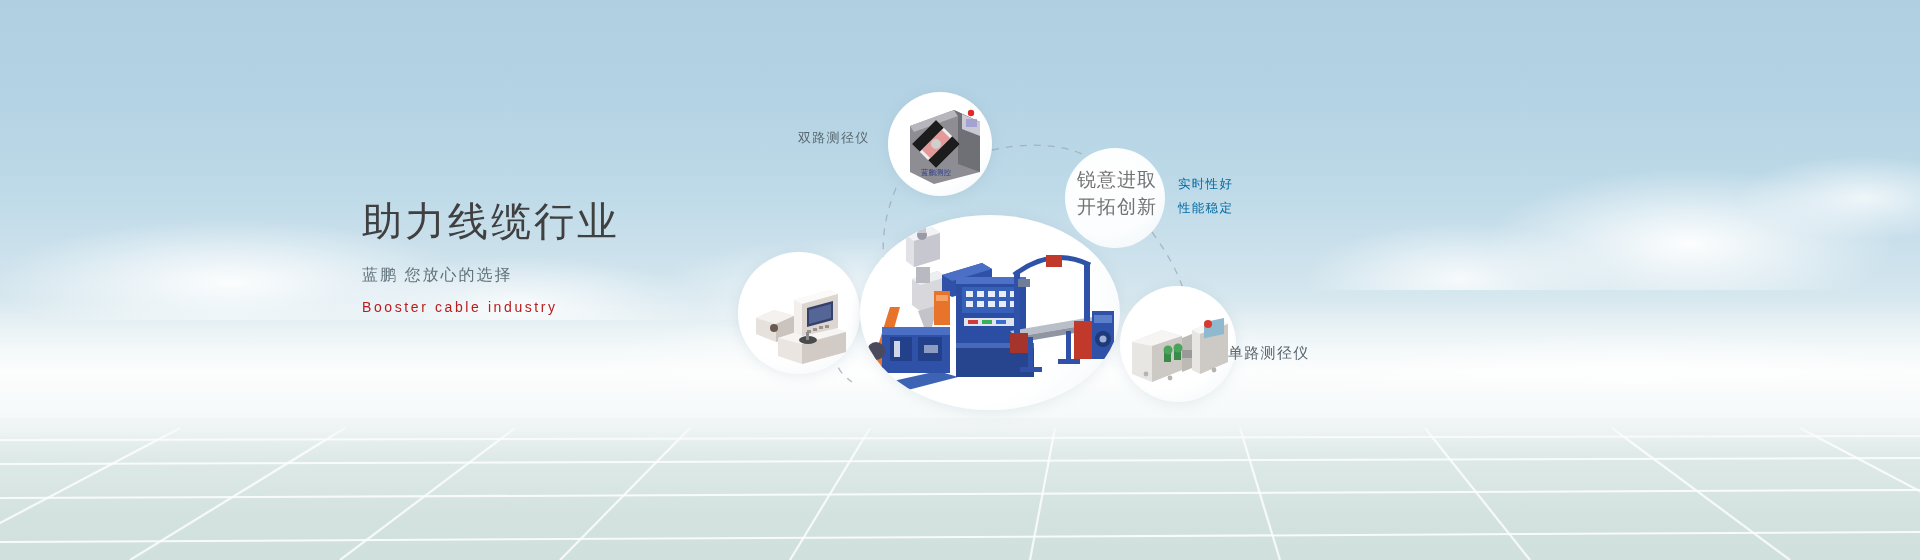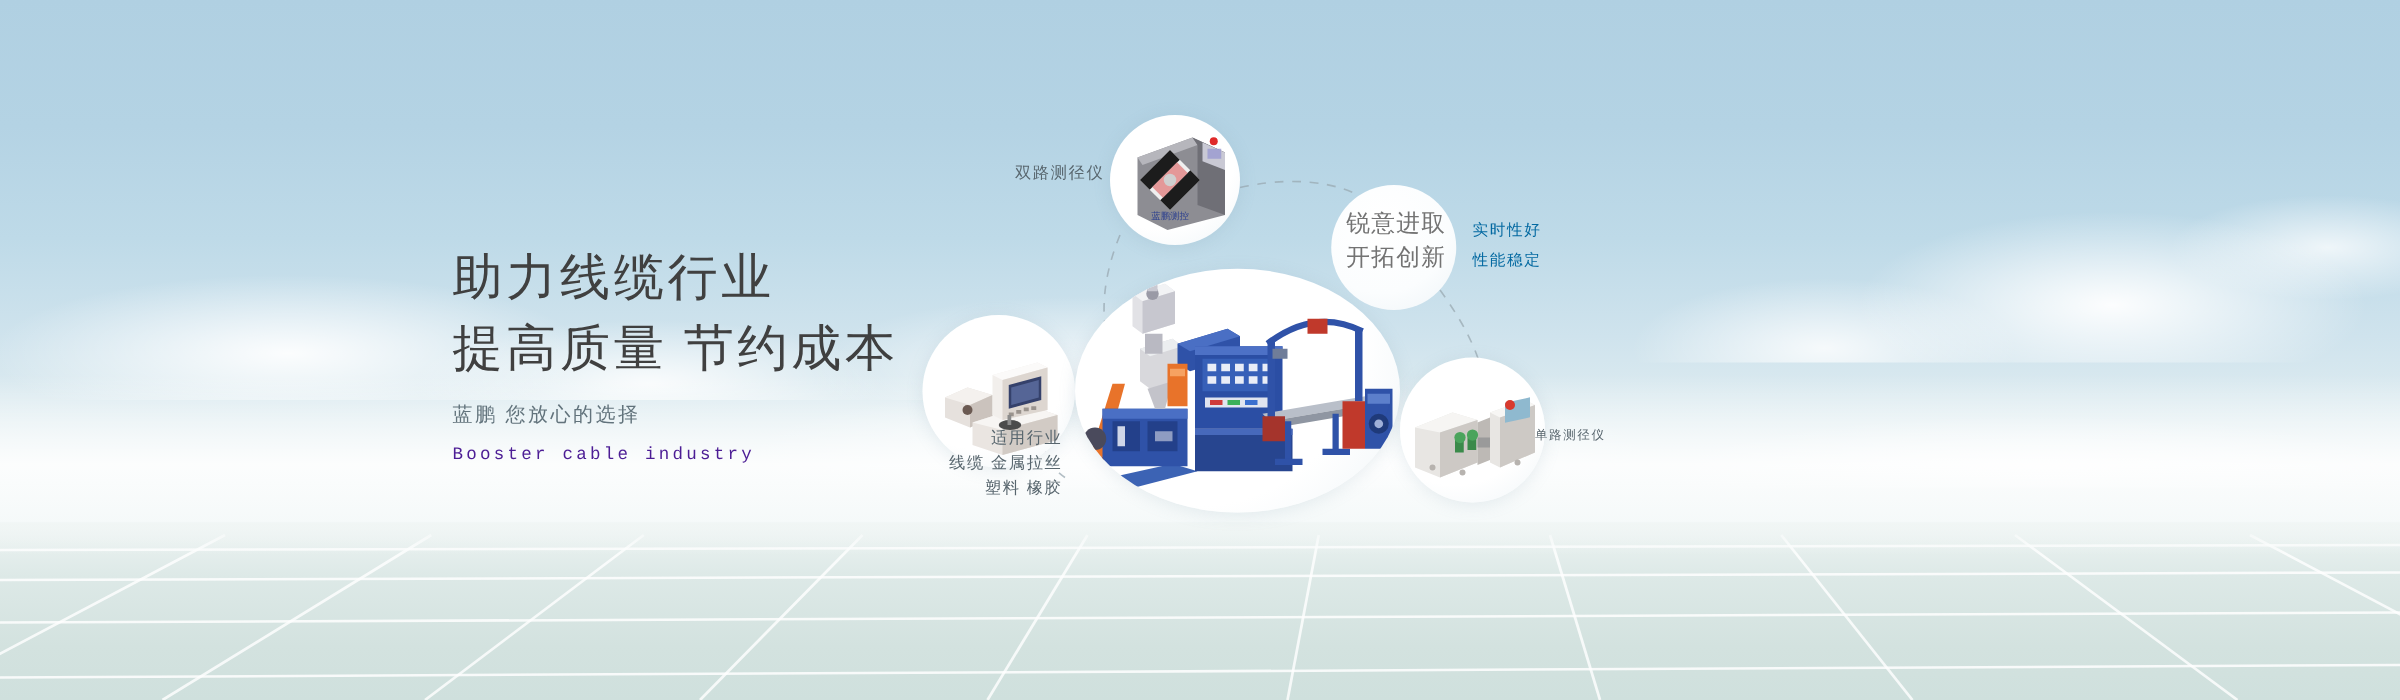--- a/index.html
+++ b/index.html
@@ -35,41 +35,41 @@
 
   
   .floor{position:absolute;left:0;right:0;top:418px;height:142px;overflow:hidden;
      background:linear-gradient(180deg,#eef4f3 0%,#dde9e7 30%,#d3e2df 70%,#cfe0dd 100%);}
   .floor svg{position:absolute;inset:0;}
 
   
   .textblock{position:absolute;left:362px;top:194px;z-index:6;}
   .headline{font-size:40px;line-height:1.42;color:#404040;letter-spacing:3px;font-weight:400;white-space:nowrap;font-family:Liberation Serif, serif;}
   .sub-cn{margin-top:14px;font-size:16px;color:#62737c;letter-spacing:2px;white-space:nowrap;}
-  .sub-en{margin-top:13px;font-size:14px;color:#4c1d95;letter-spacing:2.6px;white-space:nowrap;font-family:Liberation Mono, monospace;}
+  .sub-en{margin-top:13px;font-size:14px;color:#b91c1c;letter-spacing:2.6px;white-space:nowrap;}
   .sub-en + .sub-en{margin-top:9px;}
 
   
   .collage{position:absolute;left:700px;top:0;width:1220px;height:560px;z-index:5;}
   .collage > svg{position:absolute;inset:0;}
 
   .bubble{position:absolute;border-radius:50%;overflow:hidden;
      background:radial-gradient(circle at 38% 30%,#ffffff 0%,#ffffff 62%,#f4f8fa 88%,#e9f0f4 100%);
      box-shadow:0 2px 14px rgba(120,150,165,.16);}
   .bub-main{left:160px;top:215px;width:260px;height:195px;}
   .bub-top{left:188px;top:92px;width:104px;height:104px;}
   .bub-left{left:38px;top:252px;width:122px;height:122px;}
   .bub-right{left:420px;top:286px;width:116px;height:116px;}
   .bub-center{left:365px;top:148px;width:100px;height:100px;background:
      radial-gradient(circle at 40% 32%,#ffffff 0%,#fbfdfe 60%,#eef4f7 100%);
      box-shadow:none;}
 
   .lbl{position:absolute;color:#58666e;letter-spacing:1.3px;white-space:nowrap;line-height:1.55;}
-  .lbl-dual{left:112px;top:128px;font-size:13px;}
-  .lbl-single{left:528px;top:341px;font-size:10px;}
+  .lbl-dual{left:98px;top:128px;font-size:13px;}
+  .lbl-single{left:528px;top:341px;font-size:15px;}
   .lbl-ind{left:30px;top:340px;font-size:13px;text-align:right;width:120px;}
   .lbl-perf{left:478px;top:173px;font-size:12.5px;color:#0369a1;line-height:1.9;}
   .slogan{position:absolute;left:372px;top:167px;width:90px;text-align:center;
      font-size:19px;line-height:1.42;color:#737373;letter-spacing:1px;font-weight:400;}
 </style>
 </head>
 <body>
 
 <div class="banner">
 
@@ -104,21 +104,20 @@
         <linearGradient id="fade" x1="0" y1="0" x2="0" y2="1">
           <stop offset="0%" stop-color="#f1f6f5" stop-opacity=".95"></stop>
           <stop offset="100%" stop-color="#f1f6f5" stop-opacity="0"></stop>
         </linearGradient>
       </defs>
     </svg>
   </div>
 
   <div class="textblock">
     <div class="headline">助力线缆行业</div>
-    <div class="headline">提高质量 节约成本</div>
     <div class="sub-cn">蓝鹏 您放心的选择</div>
     <div class="sub-en">Booster cable industry</div>
   </div>
 
   <div class="collage">
 
     <svg width="1220" height="560" viewBox="0 0 1220 560">
       <g fill="none" stroke="#9aa9b2" stroke-width="1.3" stroke-dasharray="7 7" opacity=".75">
         <path d="M196,188 C178,232 180,268 196,300"></path>
         <path d="M292,150 C345,138 388,150 402,168"></path>
@@ -164,25 +163,20 @@
         <g fill="#9a938d">
           <rect x="69" y="78" width="4" height="3"></rect>
             <rect x="75" y="76" width="4" height="3"></rect>
           <rect x="81" y="74" width="4" height="3"></rect>
             <rect x="87" y="73" width="4" height="3"></rect>
         </g>
         <ellipse cx="70" cy="88" rx="9" ry="4" fill="#4b4b4b"></ellipse>
         <rect x="68" y="80" width="3" height="8" fill="#8b8b8b"></rect>
       </svg>
     </div>
-    <div class="lbl lbl-ind">
-      <div>适用行业</div>
-      <div>线缆 金属拉丝</div>
-      <div>塑料 橡胶</div>
-    </div>
 
     <div class="bubble bub-main">
       <svg width="260" height="195" viewBox="0 0 260 195">
 
         <polygon points="24,168 78,156 98,162 44,176" fill="#3c63b4"></polygon>
 
         <polygon points="12,150 30,92 40,92 24,150" fill="#e8732a"></polygon>
         <polygon points="12,150 24,150 20,160 8,160" fill="#c8581c"></polygon>
 
         <rect x="22" y="112" width="68" height="46" fill="#2f52a8"></rect>

